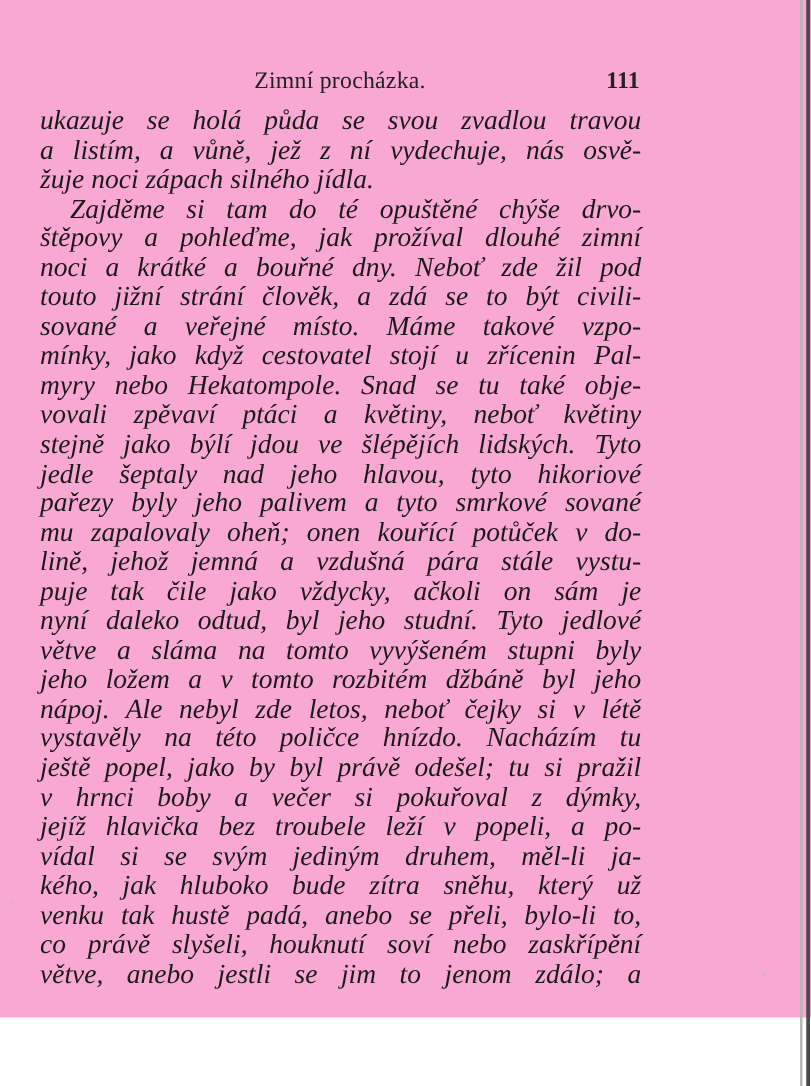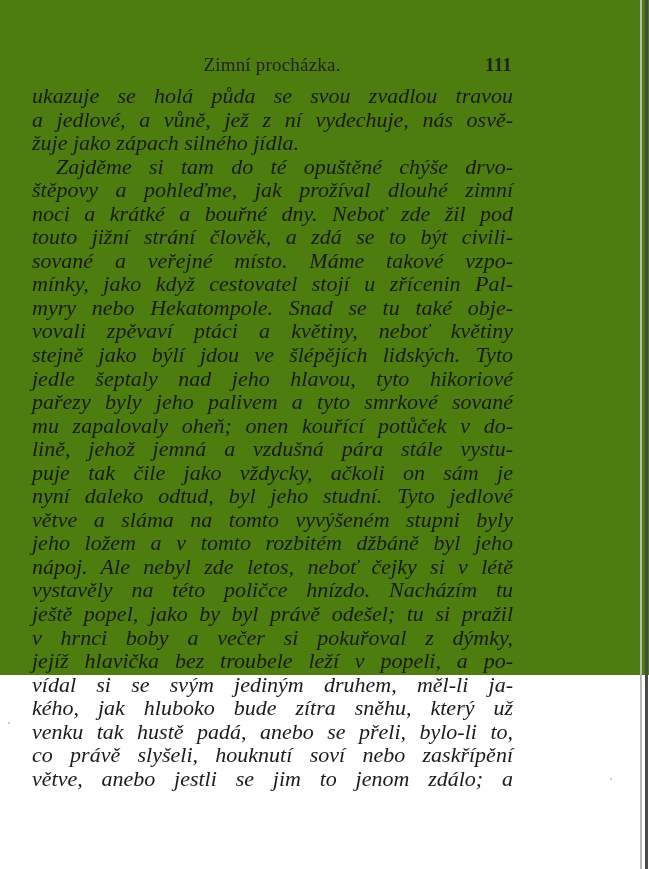--- a/index.html
+++ b/index.html
@@ -13,22 +13,22 @@
       position: relative;
       overflow: hidden;
       font-family: "Liberation Serif", "DejaVu Serif", serif;
       color: #1c1c1c;
     }
     .page {
       position: absolute;
       left: 0;
       top: 0;
       width: 649px;
-      height: 675px;
-      background: #4d7c0f;
+      height: 814px;
+      background: #f9a8d4;
     }
     .running-head {
       position: absolute;
       left: 32px;
       top: 54px;
       width: 480px;
       height: 24px;
       font-size: 19px;
       letter-spacing: 0.2px;
     }
@@ -103,22 +103,22 @@
 <div class="page">
 
   <div class="running-head">
     <span class="running-title">Zimní procházka.</span>
     <span class="page-number">111</span>
   </div>
 
   <div class="body-text">
 
     <span class="line">ukazuje se holá půda se svou zvadlou travou</span>
-    <span class="line">a jedlové, a vůně, jež z ní vydechuje, nás osvě-</span>
-    <span class="line short">žuje jako zápach silného jídla.</span>
+    <span class="line">a listím, a vůně, jež z ní vydechuje, nás osvě-</span>
+    <span class="line short">žuje noci zápach silného jídla.</span>
 
     <span class="line indent">Zajděme si tam do té opuštěné chýše drvo-</span>
     <span class="line">štěpovy a pohleďme, jak prožíval dlouhé zimní</span>
     <span class="line">noci a krátké a bouřné dny. Neboť zde žil pod</span>
     <span class="line">touto jižní strání člověk, a zdá se to být civili-</span>
     <span class="line">sované a veřejné místo. Máme takové vzpo-</span>
     <span class="line">mínky, jako když cestovatel stojí u zřícenin Pal-</span>
     <span class="line">myry nebo Hekatompole. Snad se tu také obje-</span>
     <span class="line">vovali zpěvaví ptáci a květiny, neboť květiny</span>
     <span class="line">stejně jako býlí jdou ve šlépějích lidských. Tyto</span>

